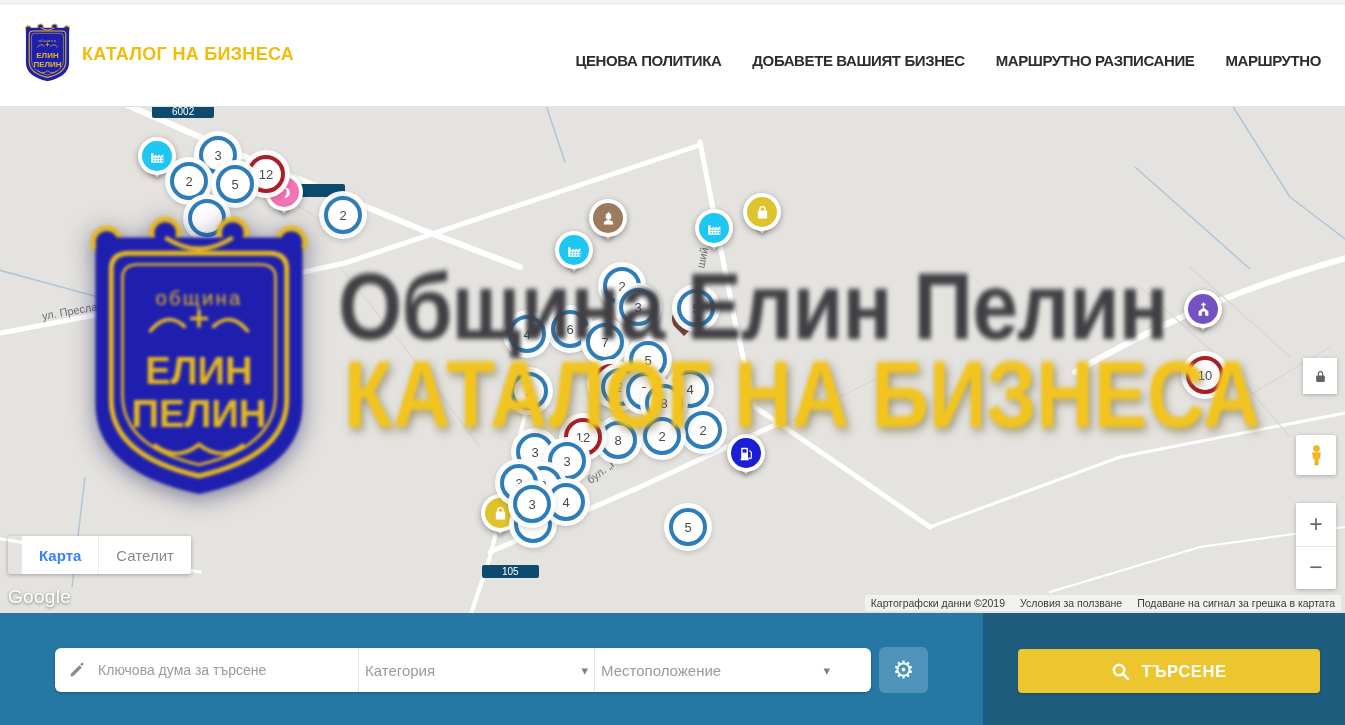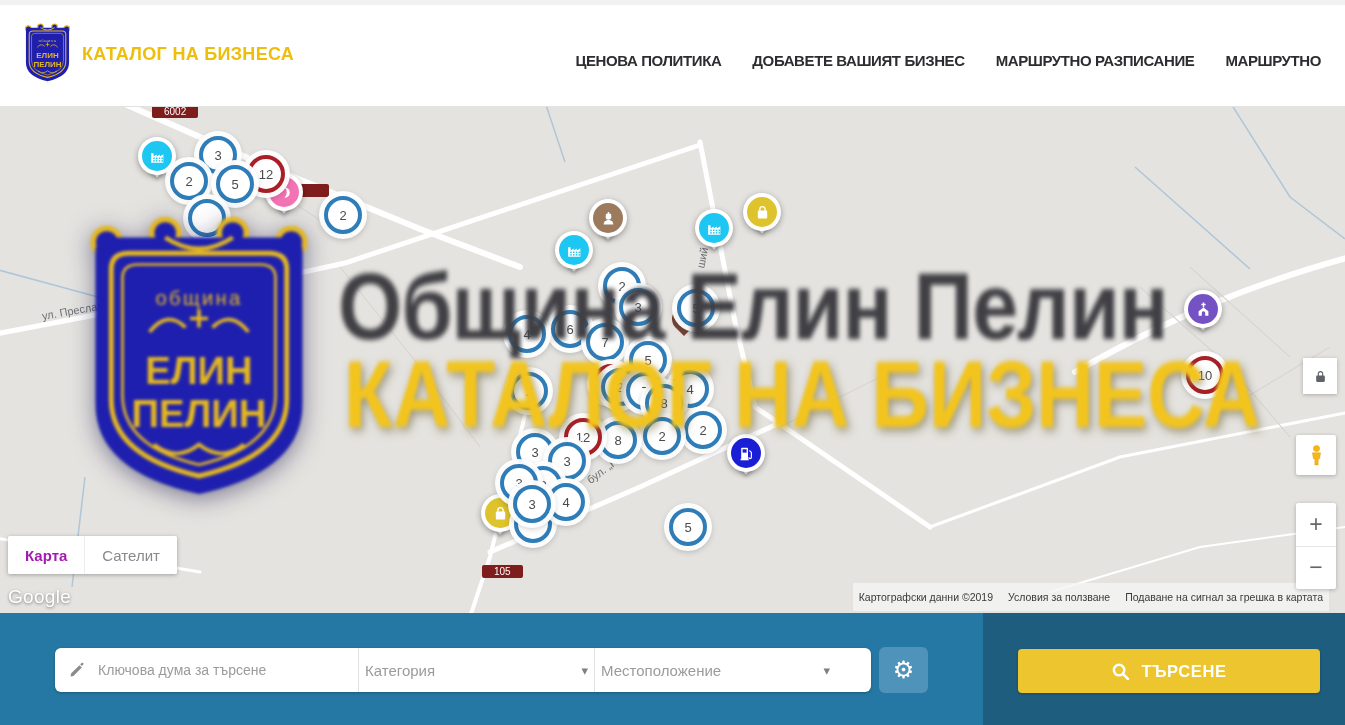--- a/index.html
+++ b/index.html
@@ -14,22 +14,22 @@
   .brand-emblem{width:47px;height:60px;}
   .brand-t1{font-size:21px;font-weight:700;color:#3e3e42;letter-spacing:-0.3px;}
   .brand-t2{font-size:18px;font-weight:700;color:#eebe0b;letter-spacing:0.3px;margin-top:2px;}
   .nav{margin-left:auto;display:flex;gap:31px;padding-top:14px;}
   .nav a{font-size:15px;font-weight:700;color:#2d2d31;text-decoration:none;letter-spacing:-0.4px;white-space:nowrap;}
 
   
   .map{position:relative;height:506px;background:#e5e3df;overflow:hidden;}
   .map svg.roads{position:absolute;left:0;top:0;z-index:0;}
   .labels{position:absolute;inset:0;z-index:1;}
-  .road-shield{position:absolute;background:#7f1d1d;color:#fff;font-size:10px;line-height:13px;
-               padding:0 12px;border-radius:2px;min-width:8px;min-height:13px;text-align:center;}
+  .road-shield{position:absolute;background:#0c4a6e;color:#fff;font-size:10px;line-height:13px;
+               padding:0 20px;border-radius:2px;min-width:8px;min-height:13px;text-align:center;}
   .street-label{position:absolute;color:#6d7175;font-size:11px;white-space:nowrap;transform-origin:left center;}
 
   .markers{position:absolute;inset:0;z-index:2;}
   .cluster{position:absolute;width:30px;height:30px;border-radius:50%;background:#fff;
            border:4px solid #2f7db8;display:flex;align-items:center;justify-content:center;
            font-size:13px;color:#4b4b4d;
            box-shadow:0 0 0 5px rgba(255,255,255,.95),0 2px 7px 3px rgba(0,0,0,.28);}
   .cluster.ring-red{border-color:#a81f26;}
   .pin{position:absolute;width:38px;height:50px;}
   .pin-tail{position:absolute;left:13px;top:26px;width:12px;height:12px;background:#fff;
@@ -48,26 +48,26 @@
             z-index:3;letter-spacing:-1px;}
   .wm-line2{position:absolute;left:344px;top:233px;font-size:95px;font-weight:700;color:#f2c41d;
             white-space:nowrap;transform:scaleX(.84);transform-origin:left top;filter:blur(2.1px);
             z-index:3;text-shadow:3px 4px 9px rgba(90,80,40,.55);}
 
   
   .map-type{position:absolute;left:8px;top:429px;display:flex;z-index:5;border-radius:2px;
             box-shadow:0 1px 4px rgba(0,0,0,.3);overflow:hidden;}
   .mt-btn{background:#fff;height:38px;display:flex;align-items:center;justify-content:center;
           font-size:15px;padding:0 17px;cursor:pointer;}
-  .mt-btn.active{font-weight:700;color:#a21caf;}
+  .mt-btn.active{font-weight:700;color:#3b82f6;margin-left:14px;}
   .mt-btn.idle{color:#87898c;border-left:1px solid #ededed;}
   .google-logo{position:absolute;left:8px;bottom:5px;color:#fff;font-size:19px;letter-spacing:.3px;
                text-shadow:0 1px 3px rgba(80,80,80,.7);z-index:5;}
-  .attribution{position:absolute;right:16px;bottom:2px;display:flex;align-items:center;gap:15px;
-               background:rgba(245,245,245,.78);font-size:10.5px;color:#3a3a3a;z-index:5;padding:8px 6px;}
+  .attribution{position:absolute;right:4px;bottom:2px;display:flex;align-items:center;gap:15px;
+               background:rgba(245,245,245,.78);font-size:10.5px;color:#3a3a3a;z-index:5;padding:2px 6px;}
   .lock-btn{position:absolute;left:1303px;top:251px;width:34px;height:36px;background:#fff;z-index:5;
             display:flex;align-items:center;justify-content:center;box-shadow:0 1px 4px rgba(0,0,0,.25);cursor:pointer;}
   .pegman-btn{position:absolute;left:1296px;top:328px;width:40px;height:40px;background:#fff;z-index:5;
               display:flex;align-items:center;justify-content:center;box-shadow:0 1px 4px rgba(0,0,0,.25);
               border-radius:2px;cursor:pointer;}
   .zoomctl{position:absolute;left:1296px;top:396px;width:40px;height:86px;background:#fff;border-radius:2px;
            box-shadow:0 1px 4px rgba(0,0,0,.25);z-index:5;display:flex;flex-direction:column;}
   .zbtn{flex:1;display:flex;align-items:center;justify-content:center;font-size:23px;color:#666;cursor:pointer;}
   .zbtn.zin{border-bottom:1px solid #e6e6e6;}
 

